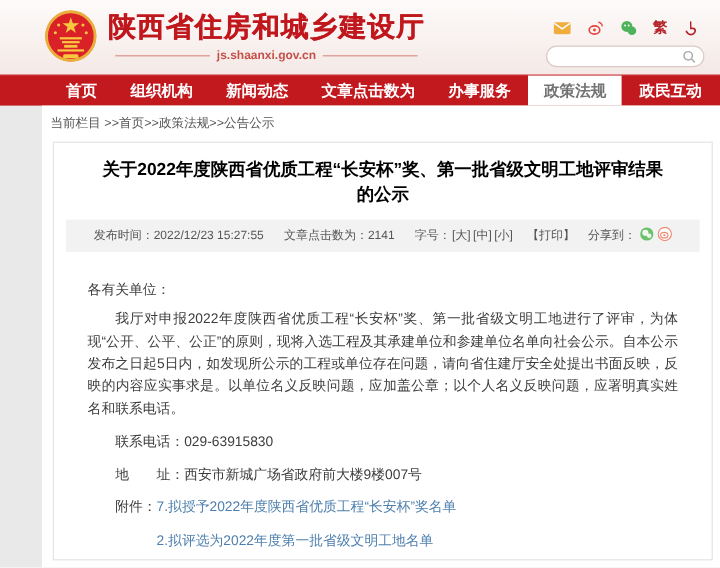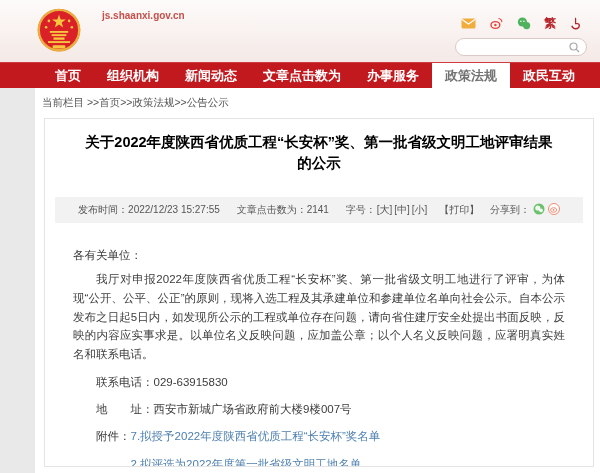--- a/index.html
+++ b/index.html
@@ -33,41 +33,41 @@
   .tool-icons .t { cursor: pointer; display: inline-flex; align-items: center; }
   .lang-toggle { color: #b5232a; font-size: 12px; font-weight: bold; }
   .search-box {
     margin-top: 7px; height: 18px; border: 1px solid #dcc9c5; border-radius: 9px;
     background: #fff; display: flex; align-items: center; padding: 0 6px;
   }
   .search-box input { flex: 1; min-width: 0; border: none; outline: none; background: transparent; font-size: 10px; color: #333; }
   
   .main-nav {
     height: 26px; background: #c2191f; display: flex;
-    padding: 0 2px 0 42px;
+    justify-content: space-between; padding: 0 2px 0 42px;
     border-top: 1px solid #cf3b40;
   }
   .nav-tab {
     font-size: 13px; font-weight: bold; color: #fff; line-height: 26px;
     padding: 0 13px; white-space: nowrap; cursor: pointer;
   }
   .nav-tab.active { background: #fff; color: #737373; }
   
   .page { margin-left: 35px; background: #fff; height: 385px; }
   .breadcrumb { font-size: 10.5px; color: #555; padding: 8px 0 6px 7px; }
   .card {
     margin: 2px 6px 0 9px; border: 1px solid #e4e4e4; background: #fff;
     height: 349px; overflow: hidden;
   }
   .card-title {
     font-size: 14.5px; font-weight: bold; color: #000000; text-align: center;
     padding: 13px 34px 9px; line-height: 1.45;
   }
   .meta-bar {
-    margin: 14px 10px 0; background: #f2f2f2; font-size: 10px; color: #555;
+    margin: 0 10px 0; background: #f2f2f2; font-size: 10px; color: #555;
     text-align: center; padding: 6px 0; white-space: nowrap;
   }
   .meta-bar .seg { margin: 0 7px; }
   .meta-bar .ctl { cursor: pointer; margin: 0 1px; }
   .share-ic { display: inline-block; vertical-align: -2px; margin-left: 3px; cursor: pointer; }
   
   .article-body { padding: 16px 28px 0; font-size: 11.5px; color: #3c3c3c; }
   .salutation { margin-top: 7px; line-height: 1.6; }
   .para { text-indent: 2em; margin-top: 6px; line-height: 1.62; text-align: justify; }
   .info-line { margin-top: 10px; text-indent: 2em; line-height: 1.5; }
@@ -88,20 +88,21 @@
       <circle cx="36" cy="15" r="1.4" fill="#f7c83f"></circle>
       <circle cx="11" cy="22" r="1.4" fill="#f7c83f"></circle>
       <circle cx="39" cy="22" r="1.4" fill="#f7c83f"></circle>
       <rect x="15" y="26" width="20" height="2" fill="#f7c83f"></rect>
       <rect x="17" y="29.5" width="16" height="2" fill="#f7c83f"></rect>
       <rect x="19" y="33" width="12" height="2.5" fill="#f7c83f"></rect>
       <rect x="13" y="37" width="24" height="2" fill="#f7c83f"></rect>
       <rect x="18" y="41.5" width="14" height="3.5" rx="1.5" fill="#f7c83f"></rect>
     </svg>
     <div class="brand-text">
+      <div class="site-title">陕西省住房和城乡建设厅</div>
       <div class="site-domain">
         <span class="line"></span>
         <span>js.shaanxi.gov.cn</span>
         <span class="line"></span>
       </div>
     </div>
   </div>
 
   <div class="header-tools">
     <div class="tool-icons">

